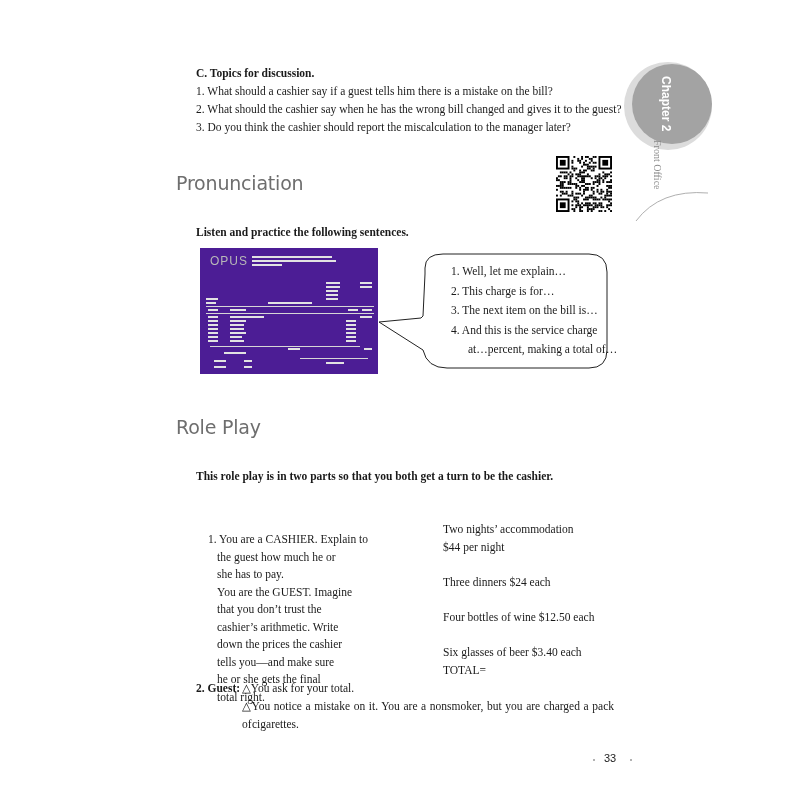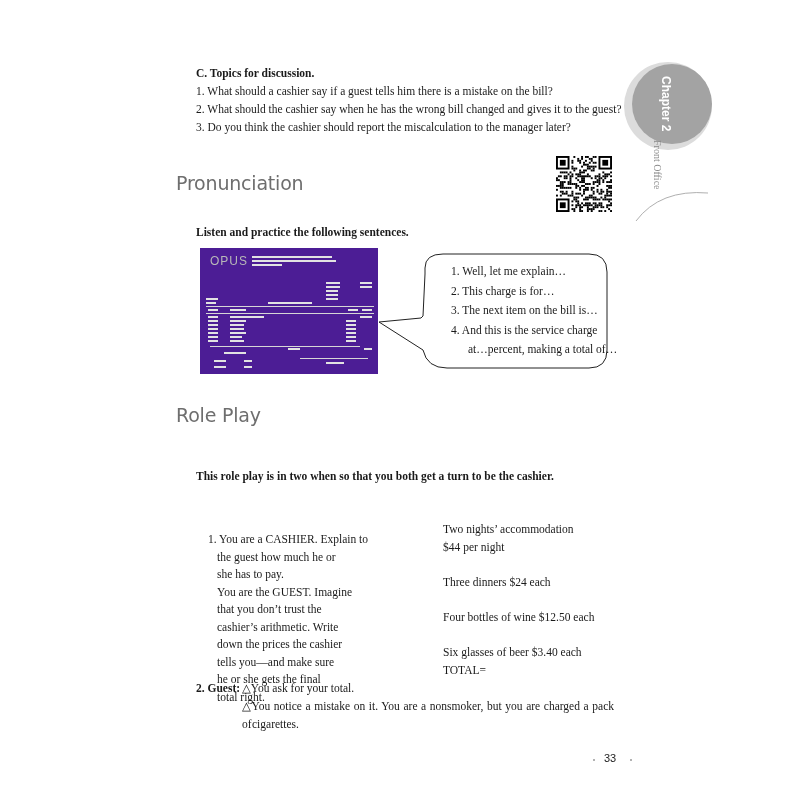--- a/index.html
+++ b/index.html
@@ -403,22 +403,22 @@
   <path d="M50 18 Q50 4 68 4 L214 4 Q232 4 232 22 L232 100 Q232 118 214 118 L72 118 Q52 118 48 100 L4 72 L46 68 L48 66 L50 24 Z" fill="#ffffff" stroke="#222" stroke-width="1"></path>
 </svg>
 <div class="bubble-text">
   <div class="serif" style="line-height:19.5px;">1. Well, let me explain…</div>
   <div class="serif" style="line-height:19.5px;">2. This charge is for…</div>
   <div class="serif" style="line-height:19.5px;">3. The next item on the bill is…</div>
   <div class="serif" style="line-height:19.5px;">4. And this is the service charge</div>
   <div class="serif" style="line-height:19.5px;padding-left:17px;">at…percent, making a total of…</div>
 </div>
 
-<div class="abs section-title" style="left:176px;top:404px;">Role Play</div>
-<div class="abs serif bold" style="left:196px;top:468px;">This role play is in two when so that you both get a turn to be the cashier.</div>
+<div class="abs section-title" style="left:176px;top:416px;">Role Play</div>
+<div class="abs serif bold" style="left:196px;top:468px;">This role play is in two parts so that you both get a turn to be the cashier.</div>
 
 <div class="abs" style="left:208px;top:486px;margin-top:45px;" id="p1left">
     <div class="serif">1. You are a CASHIER. Explain to</div>
     <div class="serif" style="padding-left: 9px;">the guest how much he or</div>
     <div class="serif" style="padding-left: 9px;">she has to pay.</div>
     <div class="serif" style="padding-left: 9px;">You are the GUEST. Imagine</div>
     <div class="serif" style="padding-left: 9px;">that you don’t trust the</div>
     <div class="serif" style="padding-left: 9px;">cashier’s arithmetic. Write</div>
     <div class="serif" style="padding-left: 9px;">down the prices the cashier</div>
     <div class="serif" style="padding-left: 9px;">tells you—and make sure</div>

